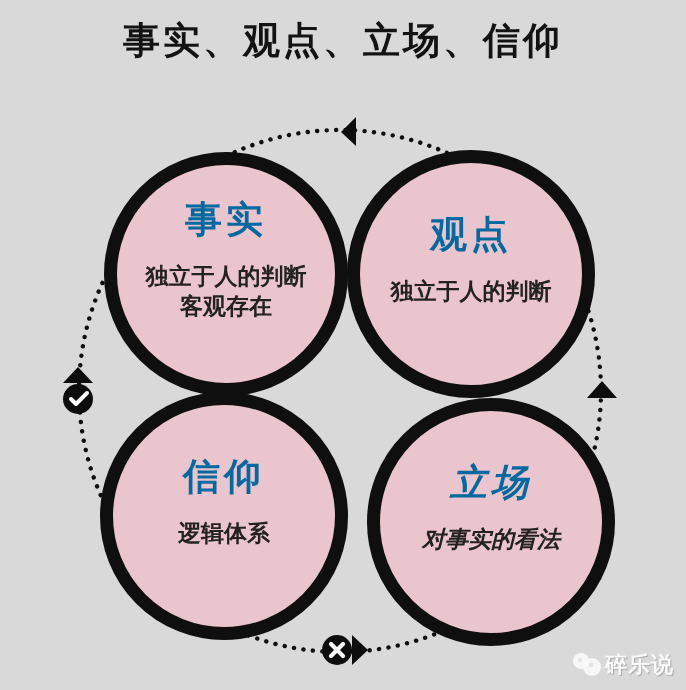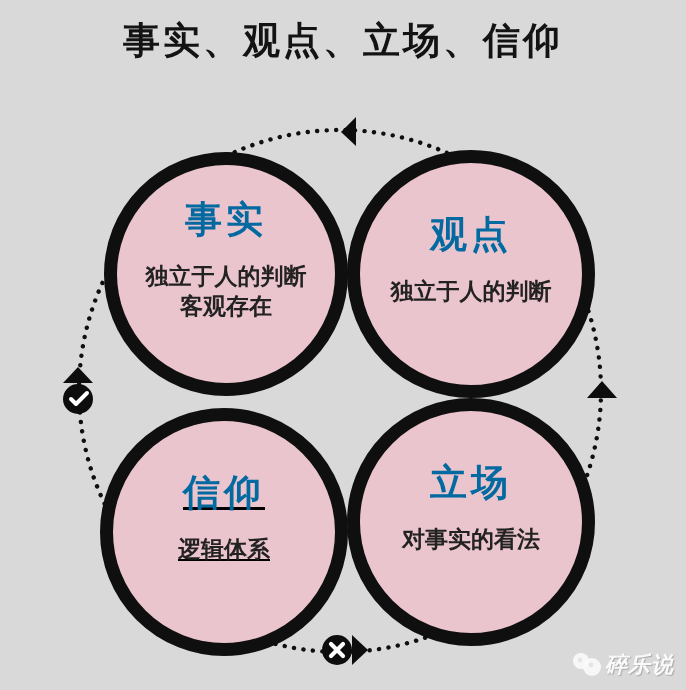--- a/index.html
+++ b/index.html
@@ -40,22 +40,22 @@
     border-radius: 50%;
     background: #ebc5cd;
     display: flex;
     align-items: center;
     justify-content: center;
     text-align: center;
     z-index: 2;
   }
   .node-facts     { left: 104px; top: 152px; width: 244px; height: 244px; }
   .node-opinions  { left: 347px; top: 150px; width: 248px; height: 248px; text-align: center; }
-  .node-beliefs   { left: 100px; top: 408px; width: 248px; height: 248px; text-decoration: underline; }
-  .node-positions { left: 347px; top: 398px; width: 248px; height: 248px; }
+  .node-beliefs   { left: 100px; top: 392px; width: 248px; height: 248px; }
+  .node-positions { left: 367px; top: 398px; width: 248px; height: 248px; font-style: italic; }
   .node-content {
     transform: translateY(-16px);
     color: #1a1a1a;
   }
   .node-title {
     font-size: 37px;
     font-weight: 700;
     letter-spacing: 4px;
     margin-bottom: 16px;
     color: #0369a1;
@@ -66,21 +66,20 @@
     line-height: 1.32;
     color: #222;
   }
   .watermark {
     position: absolute;
     right: 12px;
     bottom: 10px;
     display: flex;
     align-items: center;
     z-index: 3;
-    font-style: italic;
   }
   .watermark-text {
     font-size: 22px;
     font-weight: 600;
     color: #fafafa;
     text-shadow: 1px 1px 1px rgba(110,110,110,0.45);
     letter-spacing: 1px;
   }
 </style>
 </head>

